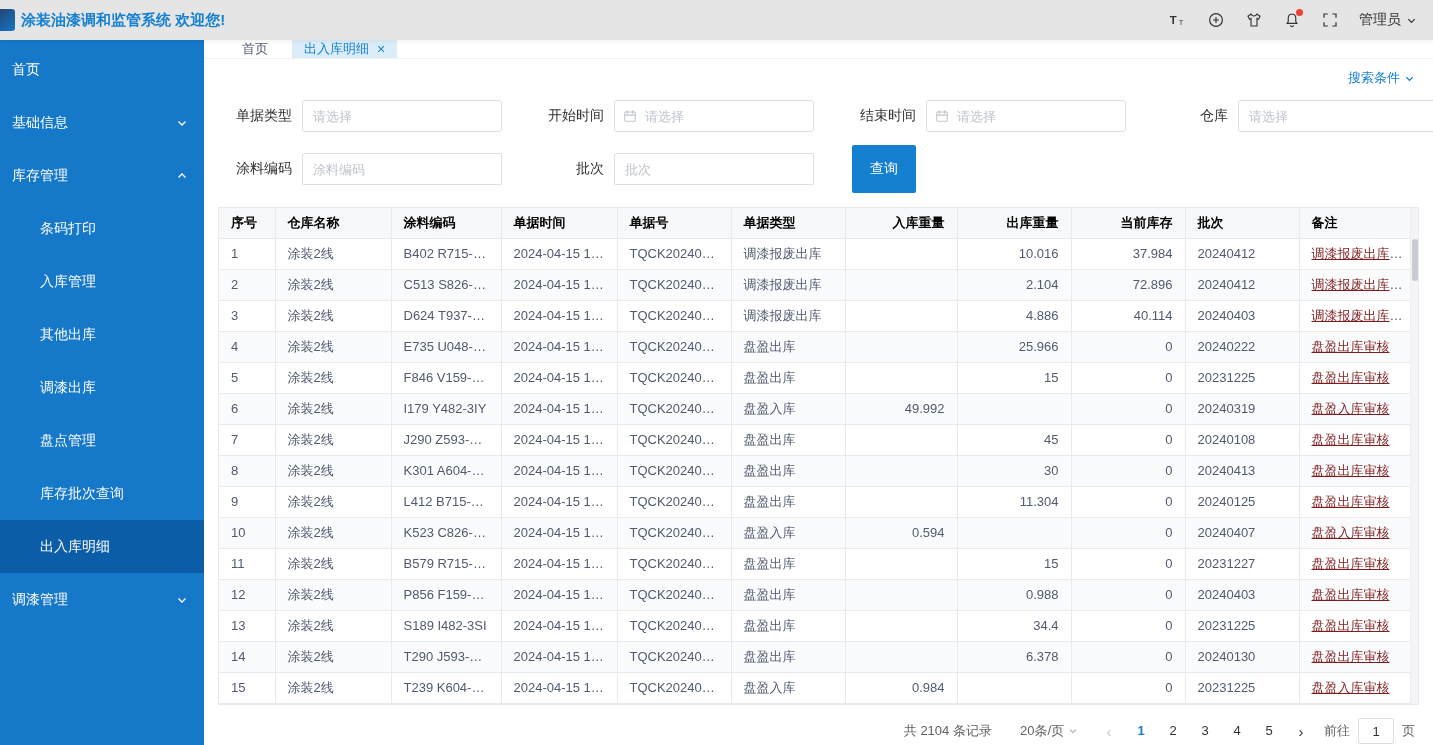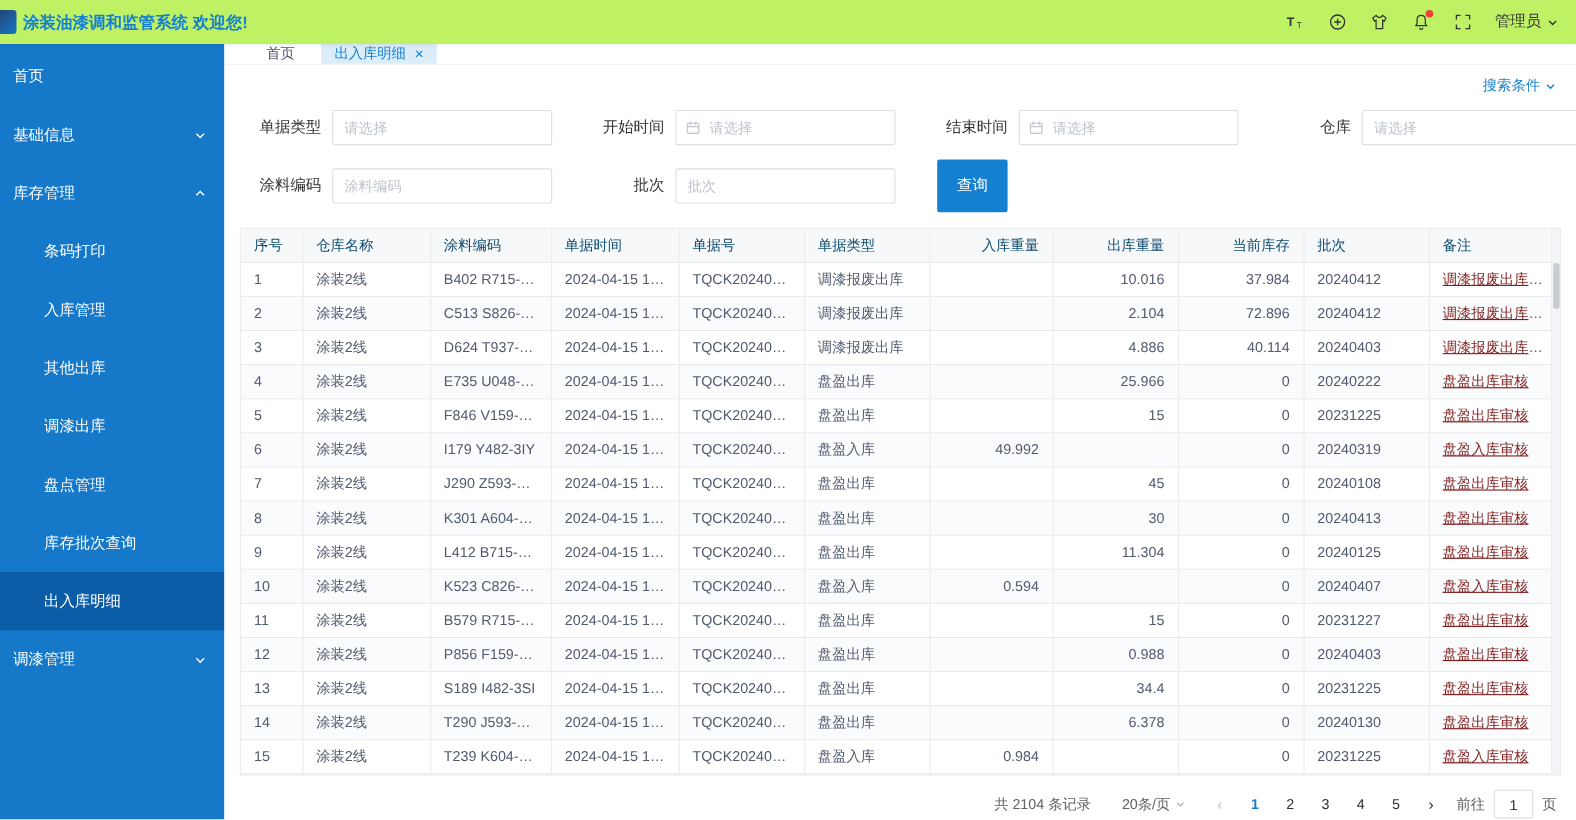--- a/index.html
+++ b/index.html
@@ -5,21 +5,21 @@
   * { box-sizing: border-box; }
   html,body { margin:0; padding:0; }
   body {
     width:1433px; height:745px; overflow:hidden;
     font-family:"Liberation Sans","DejaVu Sans",sans-serif;
     background:#fff; color:#333;
   }
   
   .topbar {
     height:40px; display:flex; align-items:center; justify-content:space-between;
-    padding-right:16px; background:#bef264; position:relative; z-index:10;
+    padding-right:16px; background:#e5e5e5; position:relative; z-index:10;
     box-shadow:0 1px 4px rgba(0,21,41,.08);
   }
   .brand { display:flex; align-items:center; gap:6px; }
   .logo {
     width:18px; height:22px; margin-left:-3px; border-radius:3px;
     background:linear-gradient(135deg,#24406e 0%,#1578c8 100%);
     display:inline-block; flex-shrink:0;
   }
   .title { color:#1680d0; font-size:15px; font-weight:700; white-space:nowrap; }
   .topbar-actions { display:flex; align-items:center; gap:20px; }
@@ -66,21 +66,21 @@
   .f-input .cal { position:absolute; left:9px; top:50%; transform:translateY(-50%); display:flex; pointer-events:none; }
   input::placeholder { color:#bfc4cc; }
   .btn-primary {
     margin-left:10px; height:48px; padding:0 18px; background:#1680d0; color:#fff;
     border:none; border-radius:2px; font-size:14px; cursor:pointer; font-family:inherit;
   }
 
   
   .table-wrap { margin-top:14px; border:1px solid #e8eaec; position:relative; overflow:hidden; }
   table { width:100%; border-collapse:collapse; table-layout:fixed; font-size:13px; }
-  th { background:#f7f8fa; color:#0c4a6e; font-weight:400; text-align:left; }
+  th { background:#f7f8fa; color:#000000; font-weight:700; text-align:left; }
   th,td {
     padding:7px 12px; border-right:1px solid #e8eaec; border-bottom:1px solid #e8eaec;
     white-space:nowrap; overflow:hidden; text-overflow:ellipsis; line-height:16px;
   }
   th:last-child, td:last-child { border-right:none; }
   td { color:#515a6e; }
   tbody tr:nth-child(even) { background:#fafbfd; }
   .num { text-align:right; }
   .cell-link { color:#7f1d1d; text-decoration:underline; cursor:pointer; }
 

